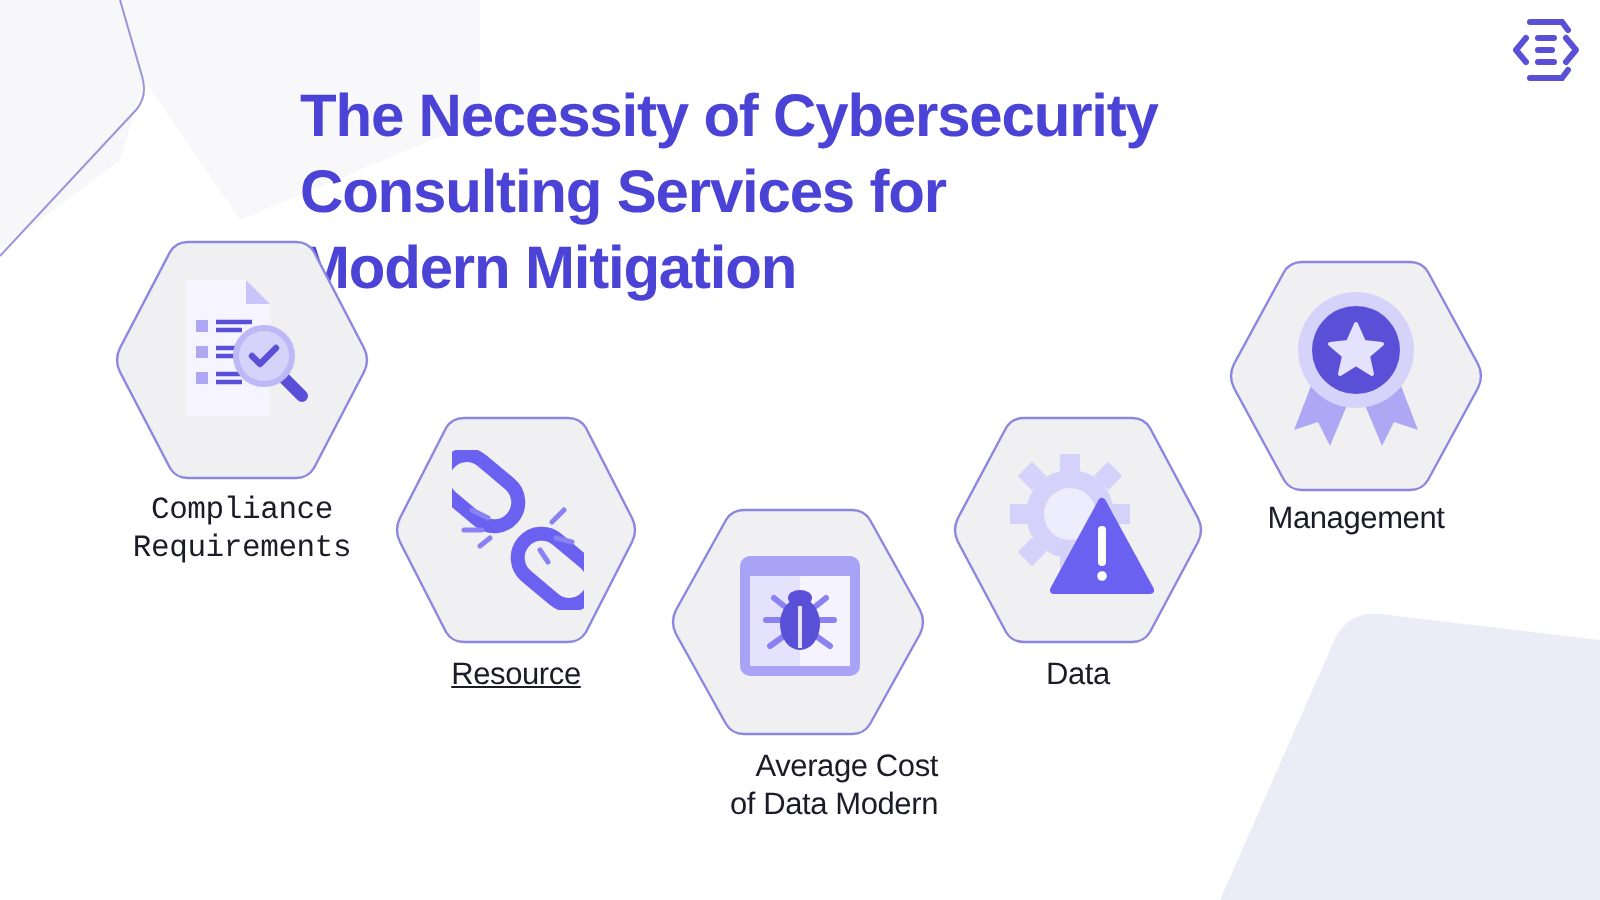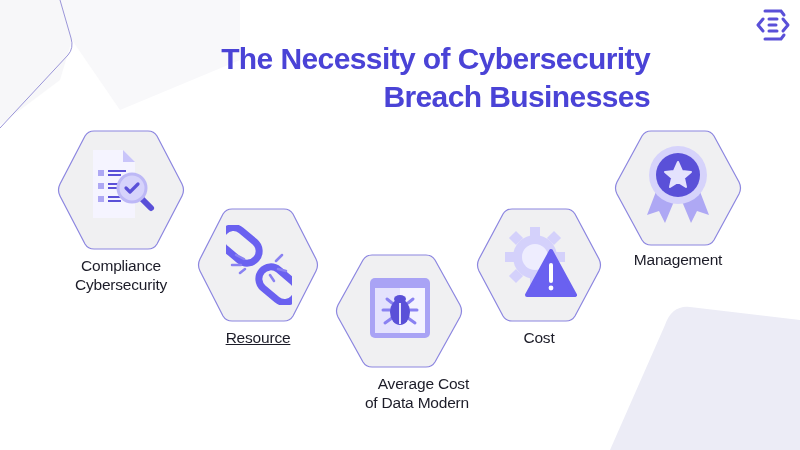--- a/index.html
+++ b/index.html
@@ -1,66 +1,67 @@
 <!DOCTYPE html>
 <html><head>
 <meta charset="utf-8">
 <style>
   html,body{margin:0;padding:0;}
   body{width:800px;height:450px;position:relative;overflow:hidden;background:#ffffff;font-family:"Liberation Sans",sans-serif;}
   .bg-shape{position:absolute;}
-  .title{position:absolute;left:150px;top:40px;width:500px;text-align:right;color:#4a43d6;font-weight:bold;font-size:30px;line-height:38px;letter-spacing:-0.6px;}
+  .title{position:absolute;left:150px;top:40px;width:500px;text-align:left;color:#4a43d6;font-weight:bold;font-size:30px;line-height:38px;letter-spacing:-0.6px;}
   .title span{display:block;}
   .logo{position:absolute;left:755px;top:8px;width:36px;height:34px;}
   .card{position:absolute;}
   .hex{position:absolute;left:0;top:0;}
   .label{position:absolute;text-align:center;color:#1c1c28;font-size:15.5px;line-height:19px;letter-spacing:-0.2px;}
   .label span{display:block;}
 </style>
 </head>
 <body>
 
 <svg class="bg-shape" style="left:0;top:0" width="800" height="450" viewBox="0 0 800 450">
   <path d="M0 0 L60 0 L72 40 L60 80 L0 125 Z" fill="#f7f7f9"></path>
   <path d="M60 0 L240 0 L240 60 L120 110 L72 40 Z" fill="#f8f8fa"></path>
   <path d="M60 0 L71 38 Q74 48 68 55 L0 128" fill="none" stroke="#9a95d8" stroke-width="1"></path>
   <path d="M610 450 L665 325 Q672 305 690 307 L800 320 L800 450 Z" fill="#ececf6"></path>
 </svg>
 
 <div class="title">
   <span>The Necessity of Cybersecurity</span>
-  <span>Breach Businesses</span>
+  <span>Consulting Services for</span>
+  <span>Modern Mitigation</span>
 </div>
 
 <svg class="logo" viewBox="0 0 36 34">
   <path d="M10 3 L26 3 L29 7" fill="none" stroke="#5a50d8" stroke-width="3" stroke-linecap="round"></path>
   <path d="M10 31 L26 31 L29 27" fill="none" stroke="#5a50d8" stroke-width="3" stroke-linecap="round"></path>
   <path d="M8 11 L3 17 L8 23" fill="none" stroke="#5a50d8" stroke-width="3" stroke-linecap="round" stroke-linejoin="round"></path>
   <path d="M28 11 L33 17 L28 23" fill="none" stroke="#5a50d8" stroke-width="3" stroke-linecap="round" stroke-linejoin="round"></path>
   <path d="M14 11 L22 11 M14 17 L21 17 M14 23 L22 23" stroke="#5a50d8" stroke-width="3" stroke-linecap="round"></path>
 </svg>
 
-<div class="card" style="left:56px;top:129px;width:130px;height:170px;">
+<div class="card" style="left:56px;top:119px;width:130px;height:170px;font-family:Liberation Mono, monospace;">
   <svg class="hex" width="130" height="122" viewBox="0 0 130 122">
     <path d="M38 2 L92 2 Q98 2 101 7 L126 55 Q129 61 126 67 L101 115 Q98 120 92 120 L38 120 Q32 120 29 115 L4 67 Q1 61 4 55 L29 7 Q32 2 38 2 Z" fill="#f0f0f2" stroke="#8c86e0" stroke-width="1.2"></path>
   </svg>
   <svg class="hex" style="left:35px;top:19px" width="70" height="74" viewBox="0 0 70 74">
     <path d="M2 2 L32 2 L44 14 L44 70 L2 70 Z" fill="#f5f4ff"></path>
     <path d="M32 2 L44 14 L32 14 Z" fill="#c9c5fa"></path>
     <rect x="7" y="22" width="6" height="6" fill="#aea8f4"></rect>
     <rect x="7" y="35" width="6" height="6" fill="#aea8f4"></rect>
     <rect x="7" y="48" width="6" height="6" fill="#aea8f4"></rect>
     <path d="M17 23 H35 M17 27 H30 M17 36 H33 M17 40 H30 M17 49 H33 M17 53 H30" stroke="#5a50d8" stroke-width="2.2"></path>
     <line x1="50" y1="50" x2="60" y2="60" stroke="#5a50d8" stroke-width="6" stroke-linecap="round"></line>
     <circle cx="41" cy="40" r="14" fill="#d6d3fb" stroke="#bdb8f6" stroke-width="3"></circle>
     <path d="M35 40 L39 44 L47 36" fill="none" stroke="#5a50d8" stroke-width="3.2" stroke-linecap="round" stroke-linejoin="round"></path>
   </svg>
   <div class="label" style="left:-5px;top:127px;width:140px;">
     <span>Compliance</span>
-    <span>Cybersecurity</span>
+    <span>Requirements</span>
   </div>
 </div>
 
 <div class="card" style="left:196px;top:207px;width:124px;height:160px;">
   <svg class="hex" width="124" height="116" viewBox="0 0 124 116">
     <path d="M36 2 L88 2 Q94 2 97 7 L120 52 Q123 58 120 64 L97 109 Q94 114 88 114 L36 114 Q30 114 27 109 L4 64 Q1 58 4 52 L27 7 Q30 2 36 2 Z" fill="#f0f0f2" stroke="#8c86e0" stroke-width="1.2"></path>
   </svg>
   <svg class="hex" style="left:30px;top:18px" width="66" height="80" viewBox="0 0 66 80">
     <g transform="rotate(-50 33 40)">
       <rect x="24" y="-8" width="24" height="42" rx="12" fill="none" stroke="#6a61f0" stroke-width="7"></rect>
@@ -106,21 +107,21 @@
       <rect x="6" y="8" width="10" height="10" transform="rotate(45 11 13)"></rect>
       <rect x="44" y="8" width="10" height="10" transform="rotate(45 49 13)"></rect>
       <rect x="6" y="46" width="10" height="10" transform="rotate(45 11 51)"></rect>
     </g>
     <circle cx="30" cy="32" r="13" fill="#eeedfe"></circle>
     <path d="M46 26 L70 70 L22 70 Z" fill="#6a61f0" stroke="#6a61f0" stroke-width="4" stroke-linejoin="round"></path>
     <line x1="46" y1="40" x2="46" y2="56" stroke="#ffffff" stroke-width="4" stroke-linecap="round"></line>
     <circle cx="46" cy="63" r="2.4" fill="#ffffff"></circle>
   </svg>
   <div class="label" style="left:-6px;top:121px;width:140px;">
-    <span>Cost</span>
+    <span>Data</span>
   </div>
 </div>
 
 <div class="card" style="left:613px;top:129px;width:130px;height:165px;">
   <svg class="hex" width="130" height="118" viewBox="0 0 130 118">
     <path d="M38 2 L92 2 Q98 2 101 7 L126 53 Q129 59 126 65 L101 111 Q98 116 92 116 L38 116 Q32 116 29 111 L4 65 Q1 59 4 53 L29 7 Q32 2 38 2 Z" fill="#f0f0f2" stroke="#8c86e0" stroke-width="1.2"></path>
   </svg>
   <svg class="hex" style="left:30px;top:14px" width="70" height="86" viewBox="0 0 70 86">
     <path d="M14 46 L4 72 L16 68 L22 80 L32 56 Z" fill="#aea8f4"></path>
     <path d="M56 46 L66 72 L54 68 L48 80 L38 56 Z" fill="#aea8f4"></path>

